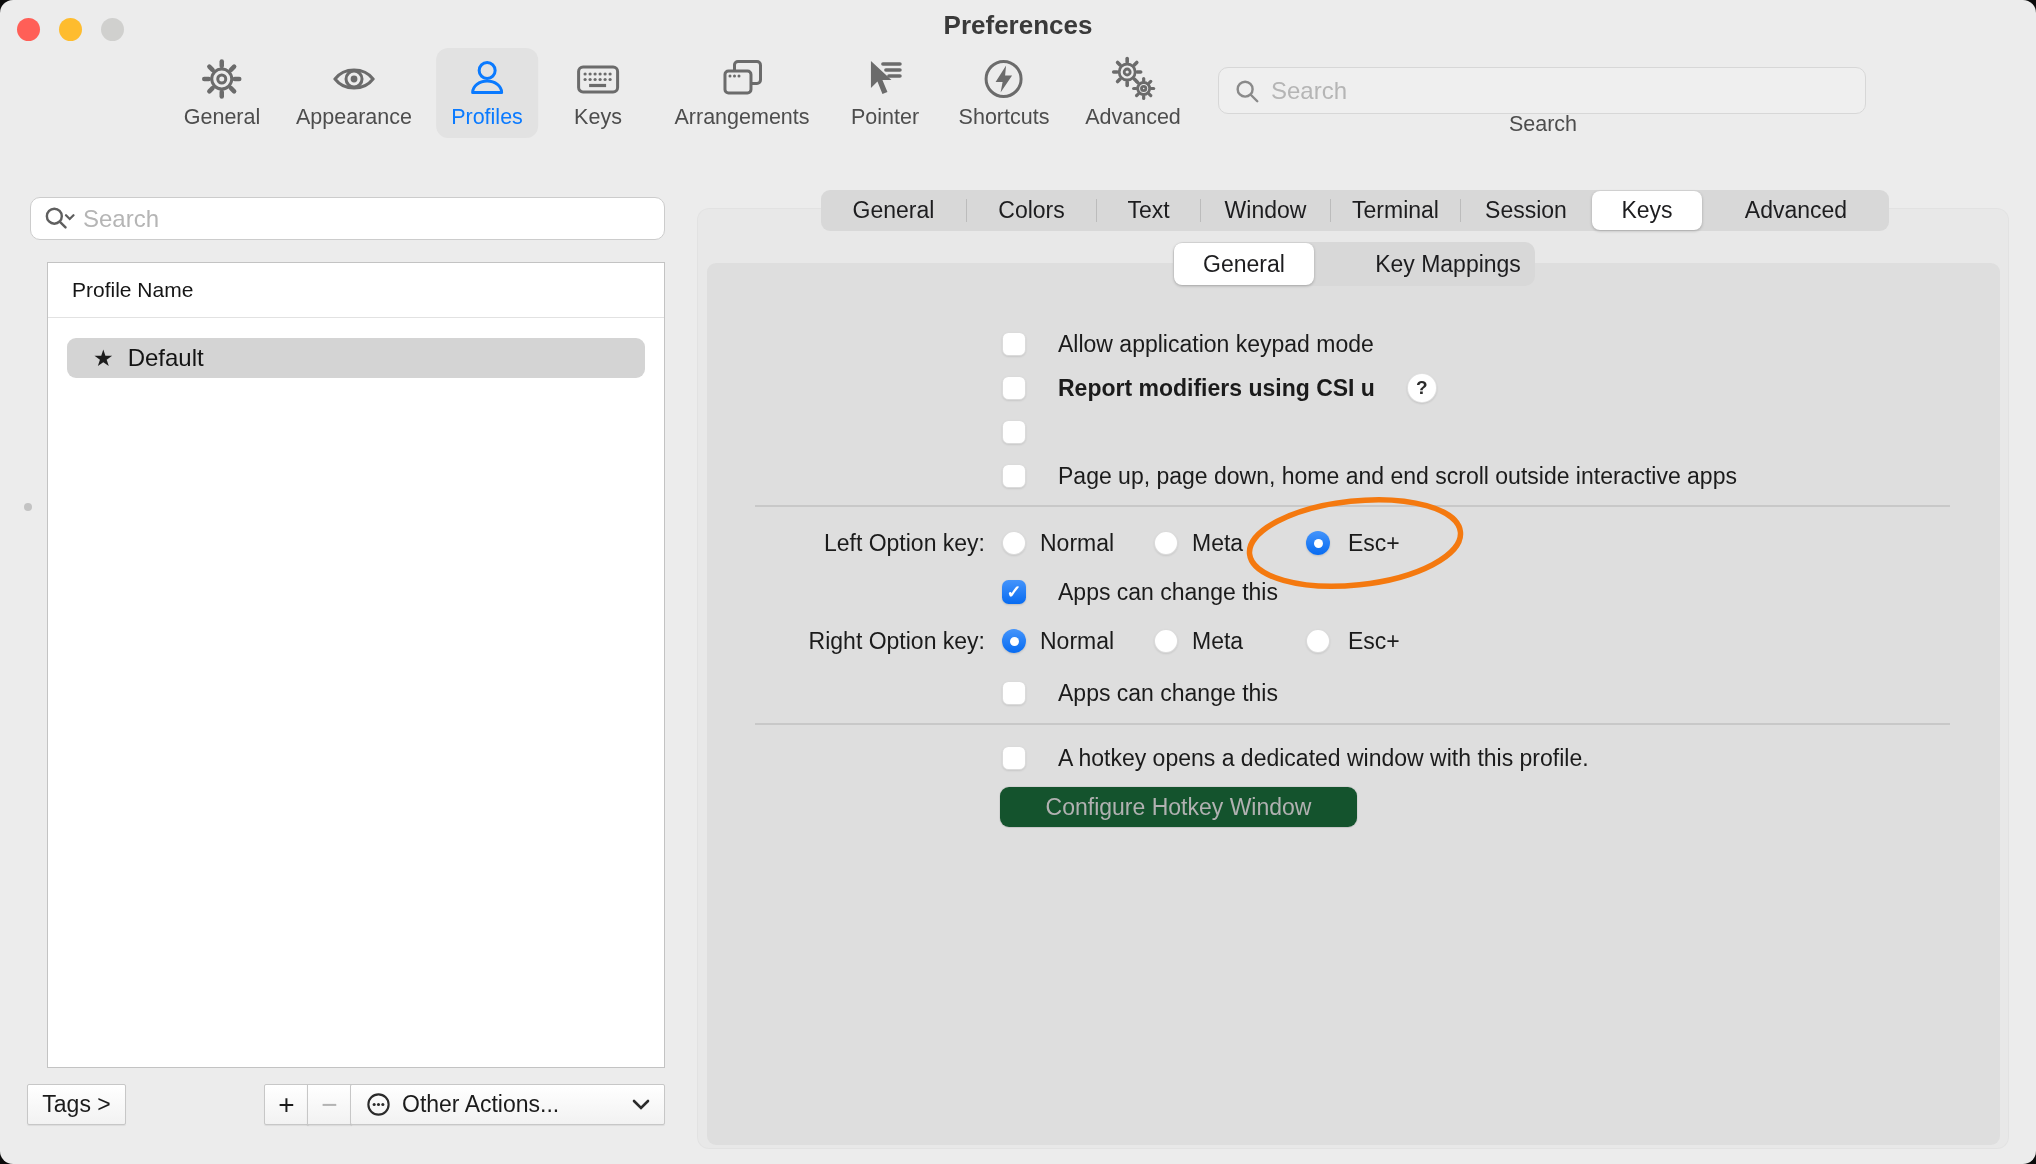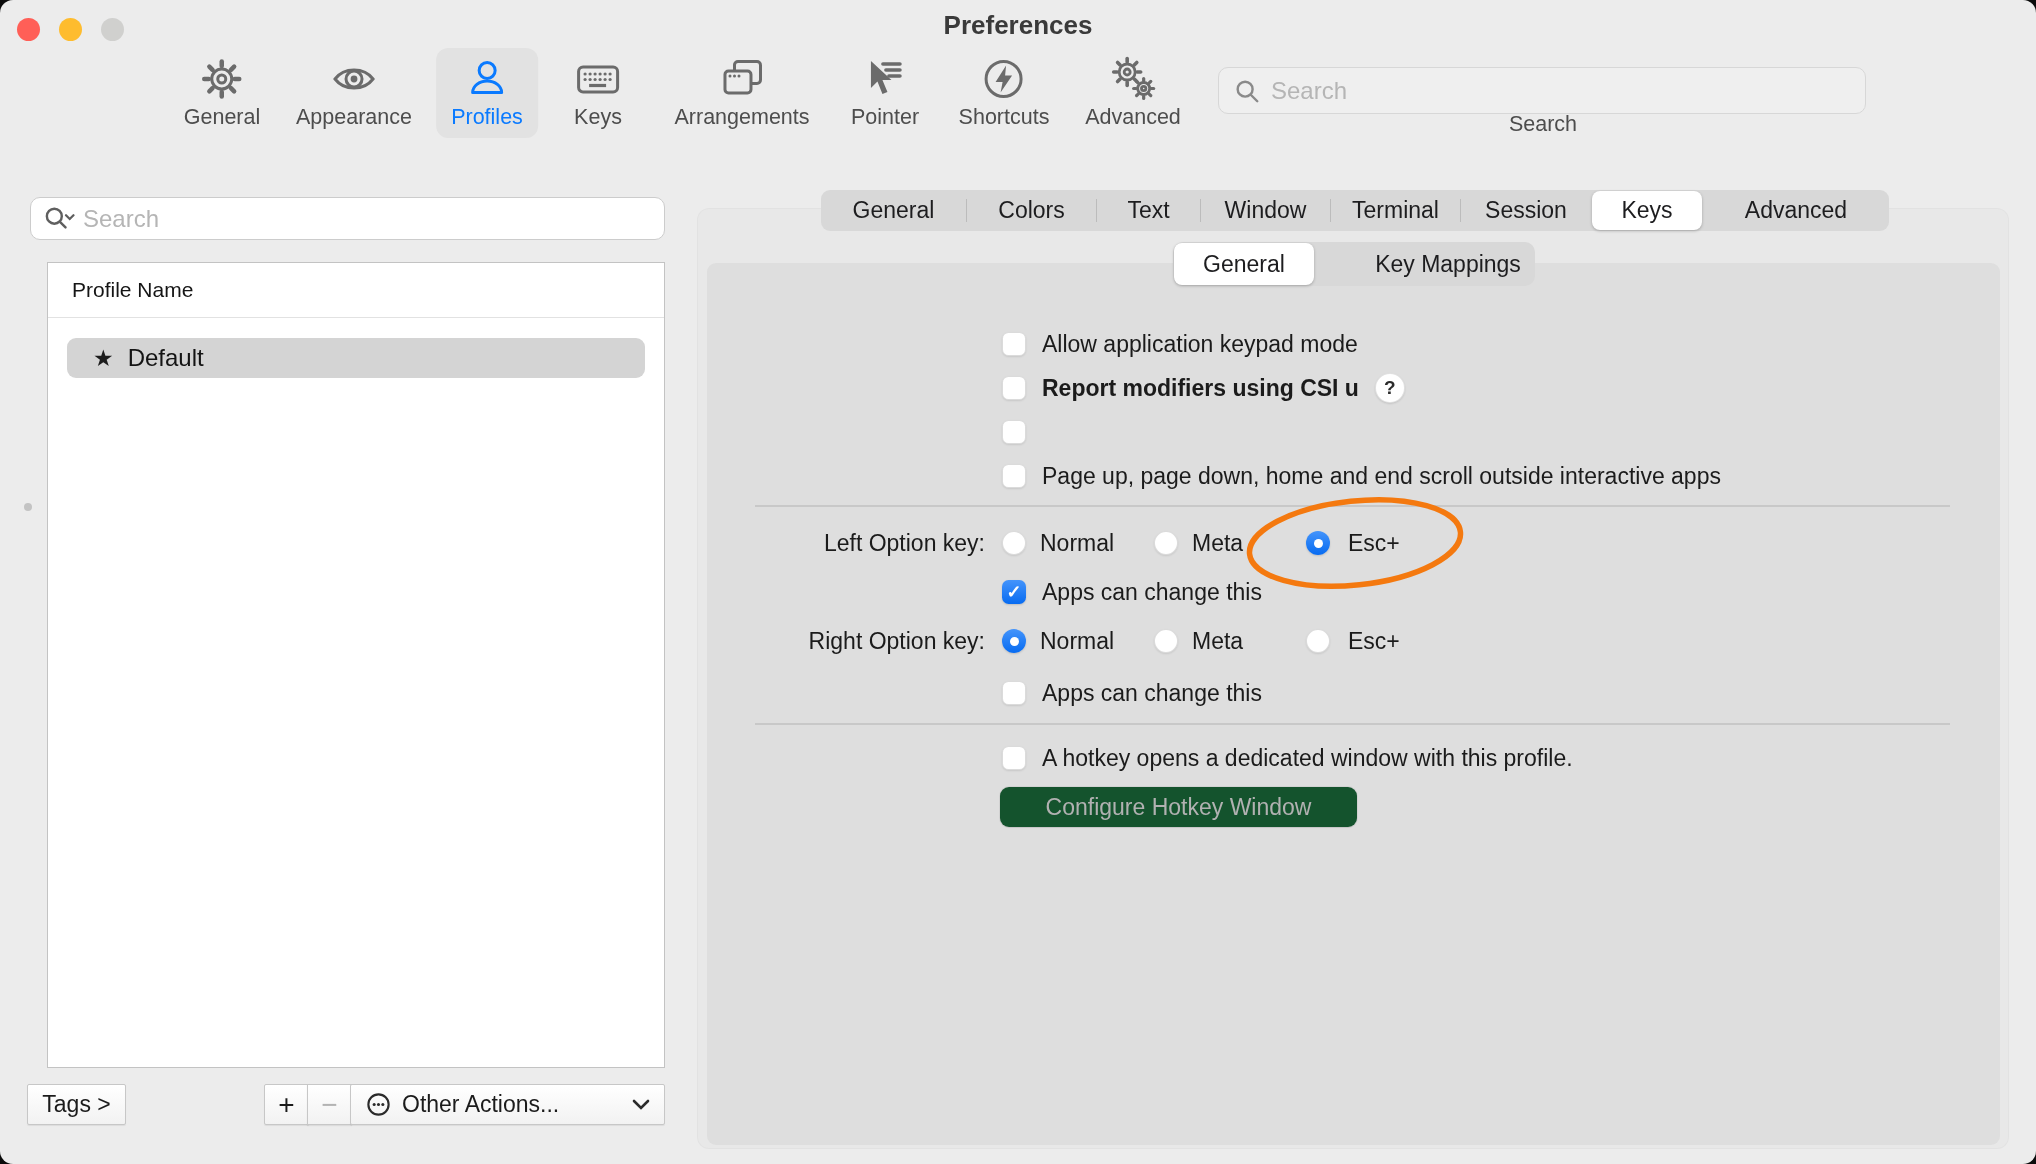--- a/index.html
+++ b/index.html
@@ -68,21 +68,21 @@
             display:flex;align-items:center;justify-content:center;}
   .checkbox.checked{background:linear-gradient(#4494fb,#076bf1);box-shadow:0 1px 2px rgba(0,0,0,0.15);}
   .checkbox.checked .check-glyph{color:#ffffff;font-size:18px;font-weight:bold;line-height:1;}
   .radio{width:24px;height:24px;border-radius:50%;background:#ffffff;
          box-shadow:inset 0 0 0 1px rgba(0,0,0,0.14),0 1px 2px rgba(0,0,0,0.10);}
   .radio.selected{background:linear-gradient(#4494fb,#076bf1);box-shadow:0 1px 2px rgba(0,0,0,0.15);}
   .radio.selected::after{content:"";display:block;width:9px;height:9px;border-radius:50%;
                          background:#ffffff;margin:7.5px auto 0 auto;}
 
   .cb-row{position:absolute;left:0;width:2036px;height:26px;display:flex;align-items:center;
-          padding-left:1002px;gap:16px;box-sizing:border-box;}
+          padding-left:1002px;gap:32px;box-sizing:border-box;}
   .cb-label{font-size:23px;color:#1b1b1b;white-space:nowrap;}
   .help-badge{width:30px;height:30px;border-radius:50%;background:#ffffff;flex:none;
               box-shadow:inset 0 0 0 1px rgba(0,0,0,0.12),0 1px 2px rgba(0,0,0,0.12);
               display:flex;align-items:center;justify-content:center;font-size:19px;color:#2b2b2b;}
   .hline{position:absolute;left:755px;width:1195px;height:1.5px;background:#c8c8c8;}
 
   .opt-row{position:absolute;left:0;width:1674px;height:26px;}
   .opt-row > *{position:absolute;top:50%;transform:translateY(-50%);}
   .opt-label{left:747px;width:238px;text-align:right;font-size:23px;color:#1b1b1b;white-space:nowrap;}
   .ro-label{font-size:23px;color:#1b1b1b;white-space:nowrap;}

